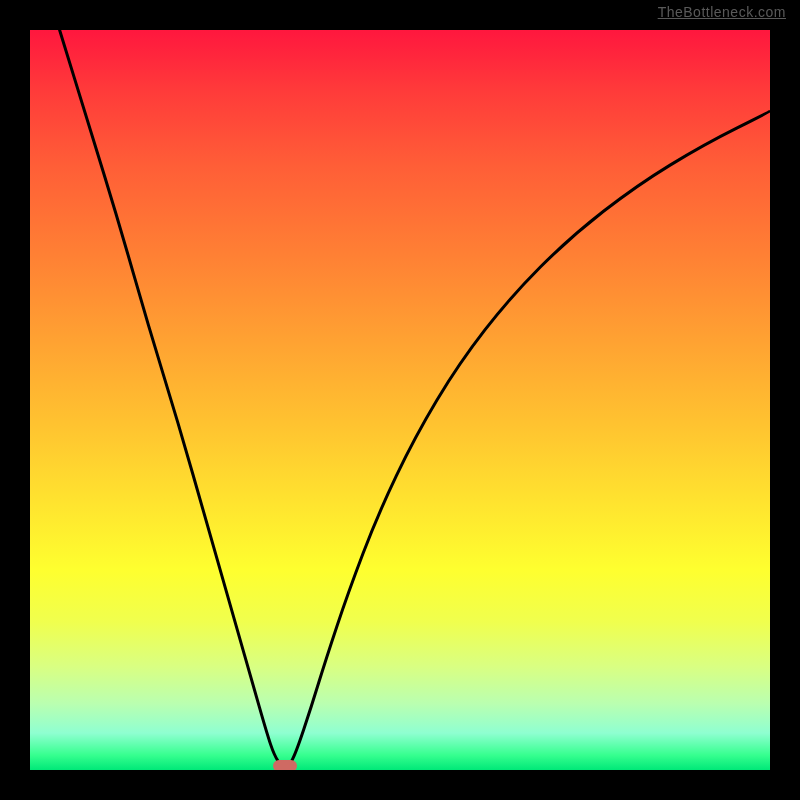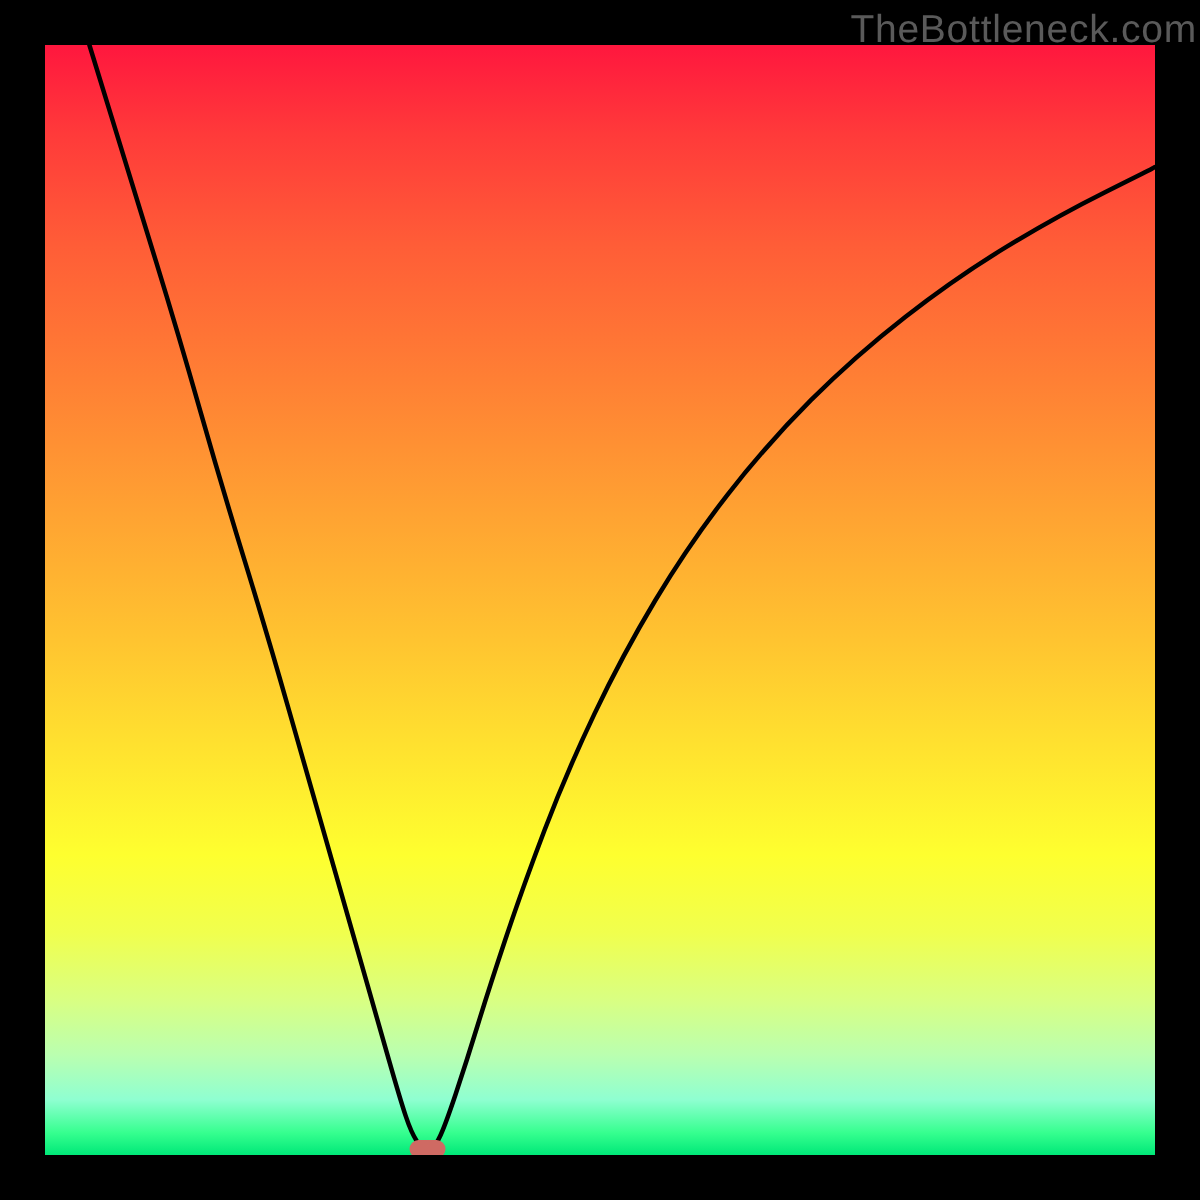--- a/index.html
+++ b/index.html
@@ -13,26 +13,27 @@
   }
   .frame {
     position: relative;
     width: 800px;
     height: 800px;
     background: #000;
   }
   .watermark {
     position: absolute;
     top: 4px;
-    right: 2px;
+    right: 14px;
     color: #5a5a5a;
-    font-size: 26px;
+    font-size: 14px;
     font-weight: 500;
     letter-spacing: 0.5px;
     z-index: 10;
+    text-decoration: underline;
   }
   .plot-area {
     position: absolute;
     left: 30px;
     top: 30px;
     width: 740px;
     height: 740px;
     overflow: hidden;
   }
   .gradient-bg {

